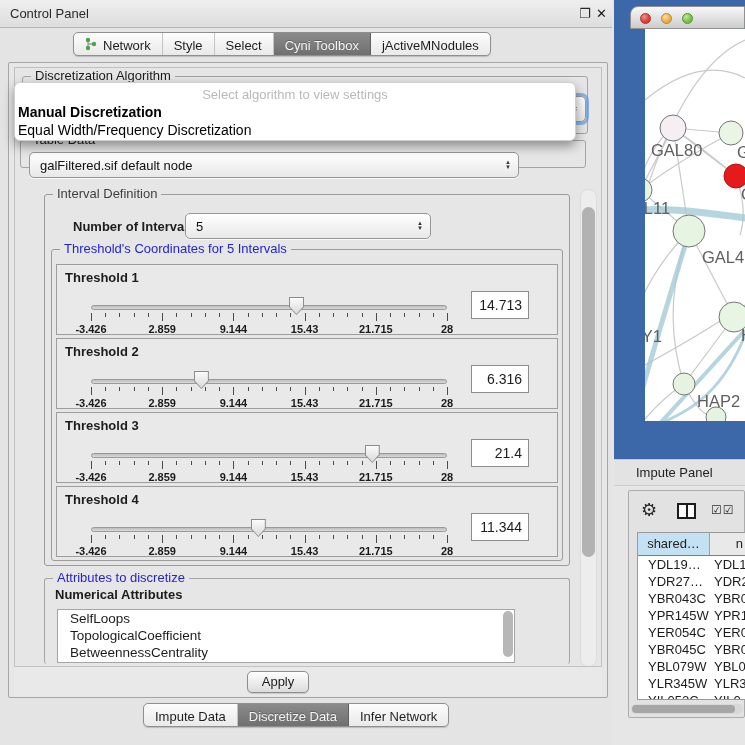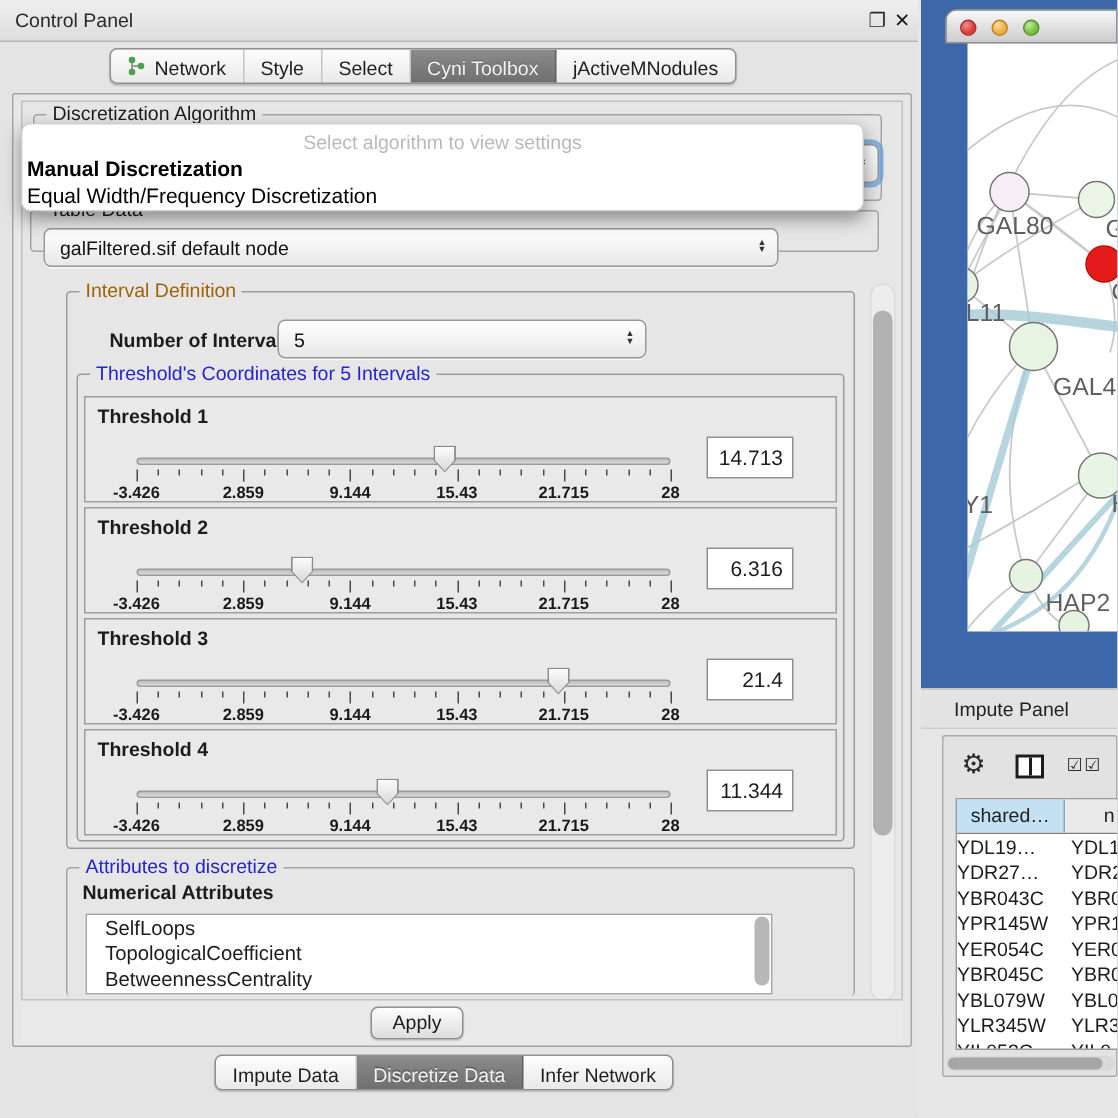--- a/index.html
+++ b/index.html
@@ -21,21 +21,21 @@
   .seg.selected { background:linear-gradient(#8b8b8b,#6d6d6d); color:#f2f2f2; border-right-color:#5f5f5f; text-shadow:0 -1px 0 rgba(0,0,0,.25); }
   #top-tabs { left:73px; top:32px; }
   #bottom-tabs { left:143px; top:703px; }
 
   
   #outer-box { left:8px; top:62px; width:600px; height:636px; border:1px solid #a6a6a6; border-radius:2px; background:#e7e7e7; }
   #inner-box { left:14px; top:67px; width:588px; height:629px; border:1px solid #c0c0c0; background:#e6e6e6; }
 
   .groupbox { position:absolute; border:1px solid #a4a4a4; border-radius:3px; }
   .grouptitle { position:absolute; top:-9px; left:8px; background:#e6e6e6; padding:0 4px; font-size:13px; white-space:nowrap; }
-  .gt-green { color:#a16207; }
+  .gt-green { color:#404040; }
   .gt-blue { color:#2424cf; }
 
   .combo { position:absolute; height:26px; border:1px solid #989898; border-radius:5px; background:linear-gradient(#ffffff,#e8e8e8); display:flex; align-items:center; padding:0 22px 0 10px; font-size:13px; color:#111; box-shadow:0 1px 0 rgba(255,255,255,.7); }
   .stepper { position:absolute; right:7px; top:50%; transform:translateY(-50%); display:flex; flex-direction:column; align-items:center; font-size:6px; line-height:5px; color:#333; }
 
   
   #algo-popup { left:14px; top:82px; width:562px; height:59px; background:#ffffff; border:1px solid #cfcfcf; border-radius:6px; box-shadow:0 5px 12px rgba(0,0,0,.4); z-index:60; }
   #algo-hint { top:4px; width:100%; text-align:center; font-size:13px; color:#b9b9b9; }
   #algo-opt1 { left:3px; top:21px; font-size:14px; font-weight:bold; color:#000; }
   #algo-opt2 { left:3px; top:39px; font-size:14px; color:#000; }
@@ -80,21 +80,21 @@
   #table-panel-box { left:628px; top:490px; width:117px; height:228px; background:#e2e2e2; border:1px solid #ababab; border-radius:2px; }
   #gear-icon { left:12px; top:8px; font-size:18px; color:#2c2c2c; }
   #col-icon { left:48px; top:12px; width:19px; height:16px; border:2px solid #1c1c1c; background:#fff; }
   #col-icon::after { content:""; position:absolute; left:50%; top:0; width:2px; height:100%; background:#1c1c1c; transform:translateX(-50%); }
   #check-icons { left:82px; top:12px; font-size:12px; color:#2e2e2e; letter-spacing:1px; }
   #node-table { left:8px; top:41px; width:109px; height:168px; background:#fff; border:1px solid #9a9a9a; overflow:hidden; }
   #nt-header { display:flex; height:23px; border-bottom:1px solid #7d7d7d; }
   .nt-h1 { width:72px; background:#c3e1f2; border-right:1px solid #8aa9b8; text-align:center; line-height:22px; font-size:13px; color:#222; }
   .nt-h2 { flex:1; background:#e9e9e9; text-align:right; line-height:22px; font-size:13px; padding-right:2px; color:#222; }
   .nt-row { display:flex; height:17px; line-height:17px; font-size:13px; }
-  .nt-c1 { width:72px; padding-left:0; white-space:nowrap; overflow:hidden; }
+  .nt-c1 { width:72px; padding-left:10px; white-space:nowrap; overflow:hidden; }
   .nt-c2 { flex:1; padding-left:4px; white-space:nowrap; overflow:hidden; }
   #h-scroll-track { left:2px; top:213px; width:112px; height:10px; background:#d8d8d8; border-radius:5px; }
   #h-scroll-thumb { left:3px; top:214px; width:103px; height:8px; background:#a6a6a6; border-radius:4px; }
 
   svg text { font-family:"Liberation Sans","DejaVu Sans",sans-serif; }
 </style>
 </head>
 <body>
 
 <div id="control-panel" class="abs">

